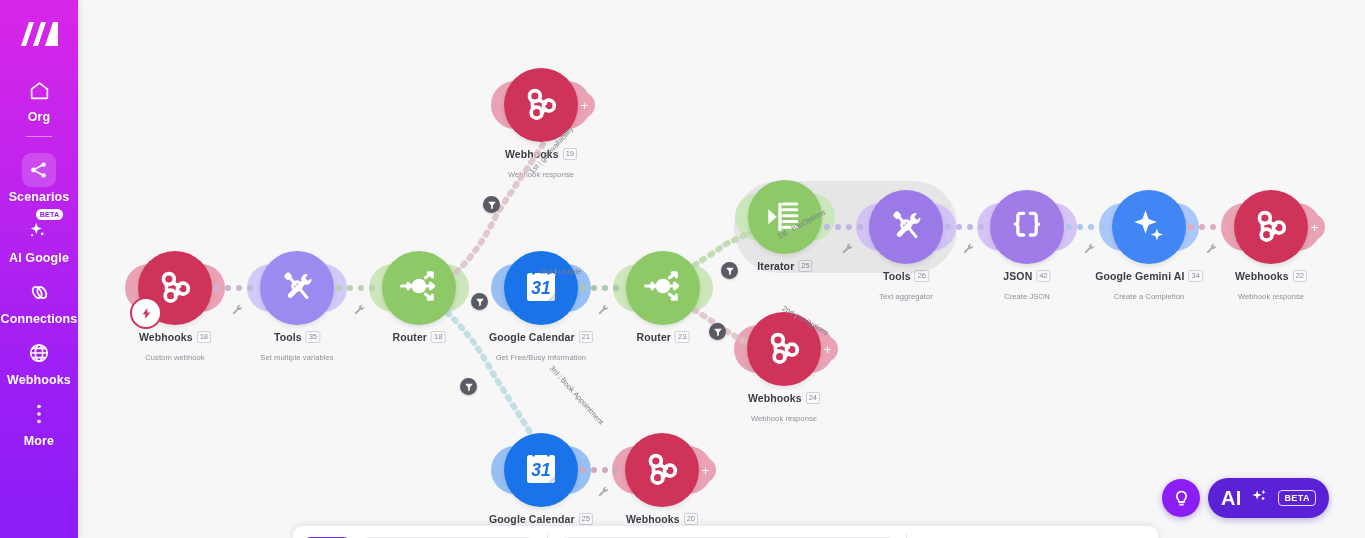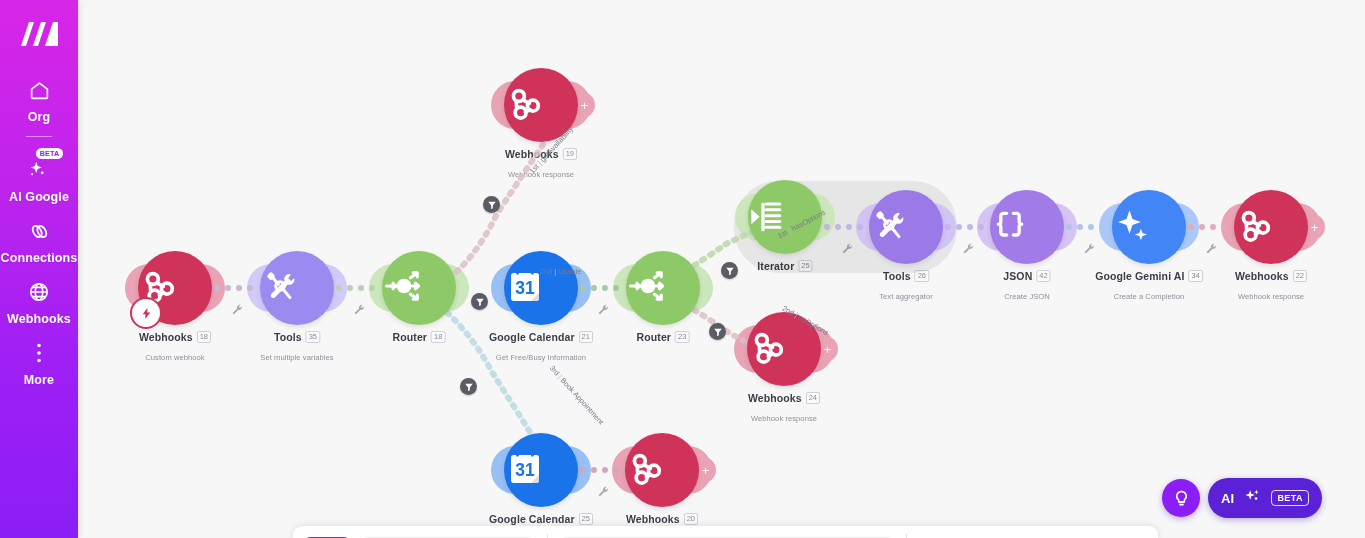--- a/index.html
+++ b/index.html
@@ -31,22 +31,22 @@
   #scenario-bar{
     position:absolute;left:32px;top:31px;height:50px;background:#fff;border-radius:11px;
     box-shadow:0 2px 10px rgba(20,20,40,.13);display:flex;align-items:center;
     padding:0 16px 0 12px;gap:13px;z-index:30;
   }
   #scenario-title{font-size:17px;color:#2f3a46;font-weight:400;white-space:nowrap;}
   .hdr-ico{width:26px;height:26px;display:flex;align-items:center;justify-content:center;cursor:pointer;}
   
   .node{position:absolute;width:74px;height:74px;}
   .bulb{
-    width:74px;height:74px;border-radius:50%;display:flex;align-items:center;justify-content:flex-start;
-    box-shadow:0 2px 5px rgba(0,0,0,.10);position:relative;z-index:6;
+    width:74px;height:74px;border-radius:50%;display:flex;align-items:center;justify-content:center;
+    box-shadow:0 2px 5px rgba(0,0,0,.10);position:relative;z-index:6;font-style:italic;
   }
   .ear{position:absolute;top:13px;width:24px;height:48px;z-index:2;}
   .ear.left{left:-13px;border-radius:24px 0 0 24px;}
   .ear.right{right:-13px;border-radius:0 24px 24px 0;}
   .node-caption{
     position:absolute;top:80px;left:50%;transform:translateX(-50%);
     text-align:center;white-space:nowrap;
   }
   .cap-row{display:flex;align-items:center;justify-content:center;gap:4px;}
   .cap-name{font-size:10.5px;font-weight:700;color:#3c3c46;letter-spacing:.1px;}
@@ -84,21 +84,21 @@
   #help-btn{
     position:absolute;left:1084px;top:479px;width:38px;height:38px;border-radius:50%;
     background:#8b1df7;display:flex;align-items:center;justify-content:center;cursor:pointer;
     box-shadow:0 2px 6px rgba(90,20,200,.35);z-index:35;
   }
   #ai-btn{
     position:absolute;left:1130px;top:478px;height:40px;border-radius:20px;background:#5b21d6;
     display:flex;align-items:center;gap:9px;padding:0 13px;cursor:pointer;
     box-shadow:0 2px 7px rgba(60,20,180,.33);z-index:35;
   }
-  #ai-btn .ai-text{color:#fff;font-size:13px;font-weight:700;letter-spacing:.2px;}
+  #ai-btn .ai-text{color:#fff;font-size:20px;font-weight:700;letter-spacing:.2px;}
   #ai-btn .ai-beta{
     color:#fff;font-size:9px;font-weight:700;border:1.3px solid rgba(255,255,255,.85);
     border-radius:4px;padding:2px 5px;letter-spacing:.4px;
   }
   
   #bottom-panel{
     position:absolute;left:215px;top:526px;width:865px;height:40px;background:#fff;
     border-radius:9px 9px 0 0;box-shadow:0 -1px 7px rgba(20,20,40,.10);z-index:20;
     display:flex;align-items:center;padding:7px 12px;gap:14px;box-sizing:border-box;
   }
@@ -122,20 +122,31 @@
     <div class="nav-icon">
       <svg width="21" height="21" viewBox="0 0 24 24" fill="none" stroke="#fff" stroke-width="1.9" stroke-linejoin="round">
         <path d="M3 10.5 L12 3.5 L21 10.5 V20 a1 1 0 0 1-1 1 H4 a1 1 0 0 1-1-1 Z"></path>
       </svg>
     </div>
     <div class="nav-label">Org</div>
   </div>
 
   <div class="nav-sep"></div>
 
+  <div class="nav-item">
+    <div class="nav-icon active">
+      <svg width="20" height="20" viewBox="0 0 24 24" fill="none" stroke="#fff" stroke-width="2" stroke-linecap="round">
+        <circle cx="17.5" cy="5.5" r="2.6" fill="#fff" stroke="none"></circle>
+        <circle cx="17.5" cy="18.5" r="2.6" fill="#fff" stroke="none"></circle>
+        <circle cx="5.5" cy="12" r="2.9" fill="#fff" stroke="none"></circle>
+        <path d="M8 10.6 L15.2 6.7 M8 13.4 L15.2 17.3"></path>
+      </svg>
+    </div>
+    <div class="nav-label">Scenarios</div>
+  </div>
 
   <div class="nav-item">
     <div class="nav-icon">
       <svg width="22" height="22" viewBox="0 0 24 24" fill="#fff">
         <path d="M9 3 L10.6 7.6 L15 9.2 L10.6 10.8 L9 15.4 L7.4 10.8 L3 9.2 L7.4 7.6 Z"></path>
         <circle cx="15.5" cy="15" r="1.5"></circle>
         <circle cx="4.5" cy="16.5" r="1.1"></circle>
       </svg>
       <span class="beta-pill">BETA</span>
     </div>

